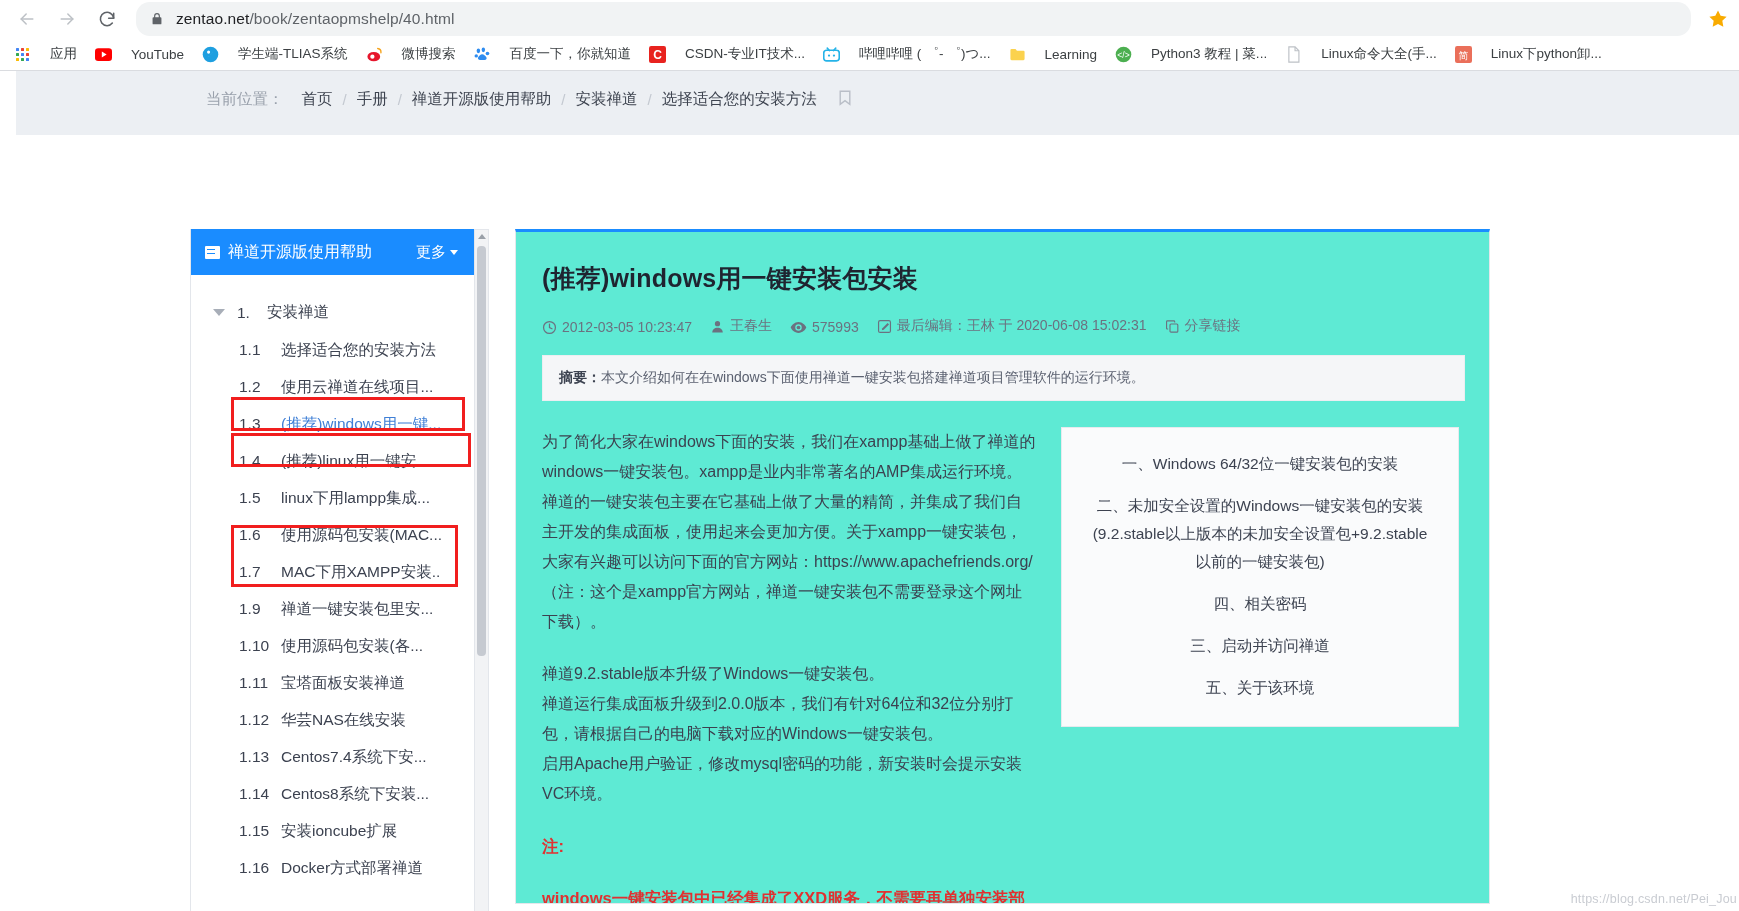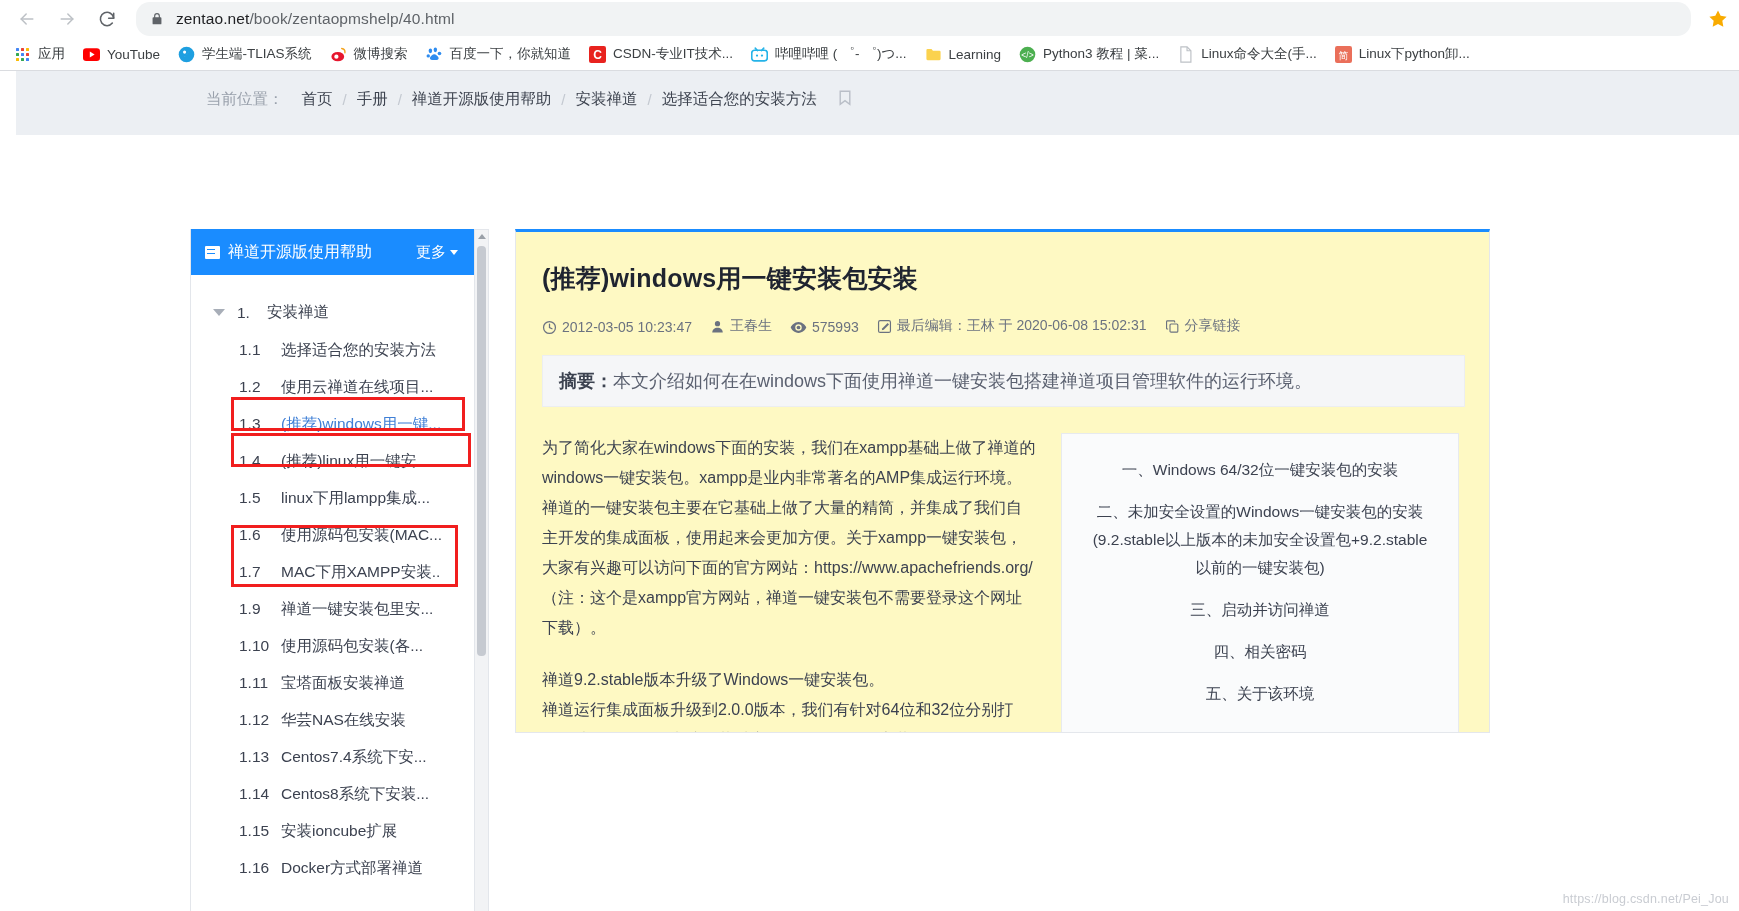--- a/index.html
+++ b/index.html
@@ -20,21 +20,21 @@
     display:flex;align-items:center;padding:3px 14px;margin-left:6px;margin-right:10px;
   }
   .lock{width:14px;height:14px;margin-right:12px;flex:0 0 auto;}
   .url{font-size:15.5px;color:#202124;letter-spacing:.1px;white-space:nowrap;}
   .url .host{color:#202124;}
   .url .path{color:#5f6368;}
   .star{width:22px;height:22px;color:#f9ab00;flex:0 0 auto;}
 
   .bookmarks{height:32px;display:flex;align-items:center;padding:0 8px 0 6px;gap:2px;border-bottom:1px solid #dadce0;}
   .bm{display:flex;align-items:center;gap:7px;padding:3px 8px;border-radius:4px;white-space:nowrap;}
-  .bm-label{font-size:13.5px;color:#3c4043;}
+  .bm-label{font-size:13.5px;color:#3c4043;margin-left:12px;}
   .bm-ico{width:17px;height:17px;flex:0 0 auto;display:flex;align-items:center;justify-content:center;}
 
   
   .apps-grid{display:grid;grid-template-columns:repeat(3,3px);grid-template-rows:repeat(3,3px);gap:2px;}
   .apps-grid i{display:block;width:3px;height:3px;border-radius:.5px;}
 
   
   .page{position:relative;height:841px;background:#ffffff;overflow:hidden;}
 
   .crumbbar{position:absolute;left:16px;top:0;width:100%;height:64px;background:#eceff3;}
@@ -65,38 +65,38 @@
   .toc-l2.active .txt{color:#3f7fd6;}
 
   .hl-box{position:absolute;border:3px solid #f11e1e;box-sizing:border-box;pointer-events:none;}
 
   
   .sb-scroll{position:absolute;left:475px;top:158px;width:14px;height:683px;background:#f2f3f5;border:1px solid #e3e6eb;border-left:none;box-sizing:border-box;}
   .sb-scroll .arrow-up{position:absolute;top:4px;left:3px;width:0;height:0;border-left:4px solid transparent;border-right:4px solid transparent;border-bottom:5px solid #9aa0a8;}
   .sb-scroll .thumb{position:absolute;left:2px;top:16px;width:9px;height:410px;background:#c6cad1;border-radius:4px;}
 
   
-  .content{position:absolute;left:515px;top:158px;width:975px;height:504px;background:#fef9c3;border:1px solid #e4e7ec;border-top:3px solid #1a8cff;box-sizing:border-box;overflow:hidden;}
+  .content{position:absolute;left:515px;top:158px;width:975px;height:675px;background:#5eead4;border:1px solid #e4e7ec;border-top:3px solid #1a8cff;box-sizing:border-box;overflow:hidden;}
   .art-title{font-size:25px;font-weight:bold;color:#1f2430;margin:30px 0 0 26px;letter-spacing:.2px;}
   .meta{display:flex;align-items:flex-end;gap:2px;margin:22px 0 0 26px;font-size:14px;color:#6b7280;flex-wrap:nowrap;}
   .meta .item{display:flex;align-items:center;gap:5px;margin-right:16px;white-space:nowrap;}
   .meta svg{display:block;}
-  .summary{margin:20px 24px 0 26px;background:#f5f6f8;border:1px solid #eceef1;padding:13px 16px;font-size:18px;color:#5b6170;box-sizing:border-box;}
+  .summary{margin:20px 24px 0 26px;background:#f5f6f8;border:1px solid #eceef1;padding:13px 16px;font-size:14px;color:#5b6170;box-sizing:border-box;}
   .summary b{color:#3c4250;font-weight:bold;}
 
   .body-wrap{display:flex;margin:26px 24px 0 26px;gap:24px;}
   .body-col{width:495px;flex:0 0 auto;font-size:16px;line-height:30px;color:#3c4250;}
   .body-col p{margin:0 0 22px 0;}
   .note-red{color:#e03131;font-weight:bold;font-size:16.5px;line-height:30px;margin:0 0 14px 0;}
 
   .mini-toc{width:398px;flex:0 0 auto;background:#fafbfc;border:1px solid #e7eaee;box-sizing:border-box;padding:22px 26px 24px 26px;height:fit-content;}
   .mini-toc div.row{font-size:15.5px;line-height:28px;color:#3c4250;margin-bottom:14px;text-align:center;}
   .mini-toc div.row:last-child{margin-bottom:0;}
 
-  .watermark{position:absolute;right:10px;bottom:6px;font-size:12.5px;color:#c9ccd2;letter-spacing:.2px;}
+  .watermark{position:absolute;right:2px;bottom:6px;font-size:12.5px;color:#c9ccd2;letter-spacing:.2px;}
 </style>
 </head>
 <body>
 
 <div class="chrome">
 
   <div class="toolbar">
     <div class="nav-btn disabled">
       <svg width="20" height="20" viewBox="0 0 24 24" fill="none" stroke="currentColor" stroke-width="1.8" stroke-linecap="round" stroke-linejoin="round">
           <line x1="19" y1="12" x2="5" y2="12"></line>
@@ -435,21 +435,21 @@
 禅道运行集成面板升级到2.0.0版本，我们有针对64位和32位分别打包，请根据自己的电脑下载对应的Windows一键安装包。
 启用Apache用户验证，修改mysql密码的功能，新安装时会提示安装VC环境。</p>
         <p class="note-red">注:</p>
         <p class="note-red">windows一键安装包中已经集成了XXD服务，不需要再单独安装部署XXD。</p>
 
       </div>
 
       <div class="mini-toc">
         <div class="row">一、Windows 64/32位一键安装包的安装</div>
         <div class="row">二、未加安全设置的Windows一键安装包的安装 (9.2.stable以上版本的未加安全设置包+9.2.stable以前的一键安装包)</div>
+        <div class="row">四、相关密码</div>
         <div class="row">三、启动并访问禅道</div>
-        <div class="row">四、相关密码</div>
         <div class="row">五、关于该环境</div>
       </div>
     </div>
   </div>
 
   <div class="watermark">https://blog.csdn.net/Pei_Jou</div>
 </div>
 
 </body></html>

